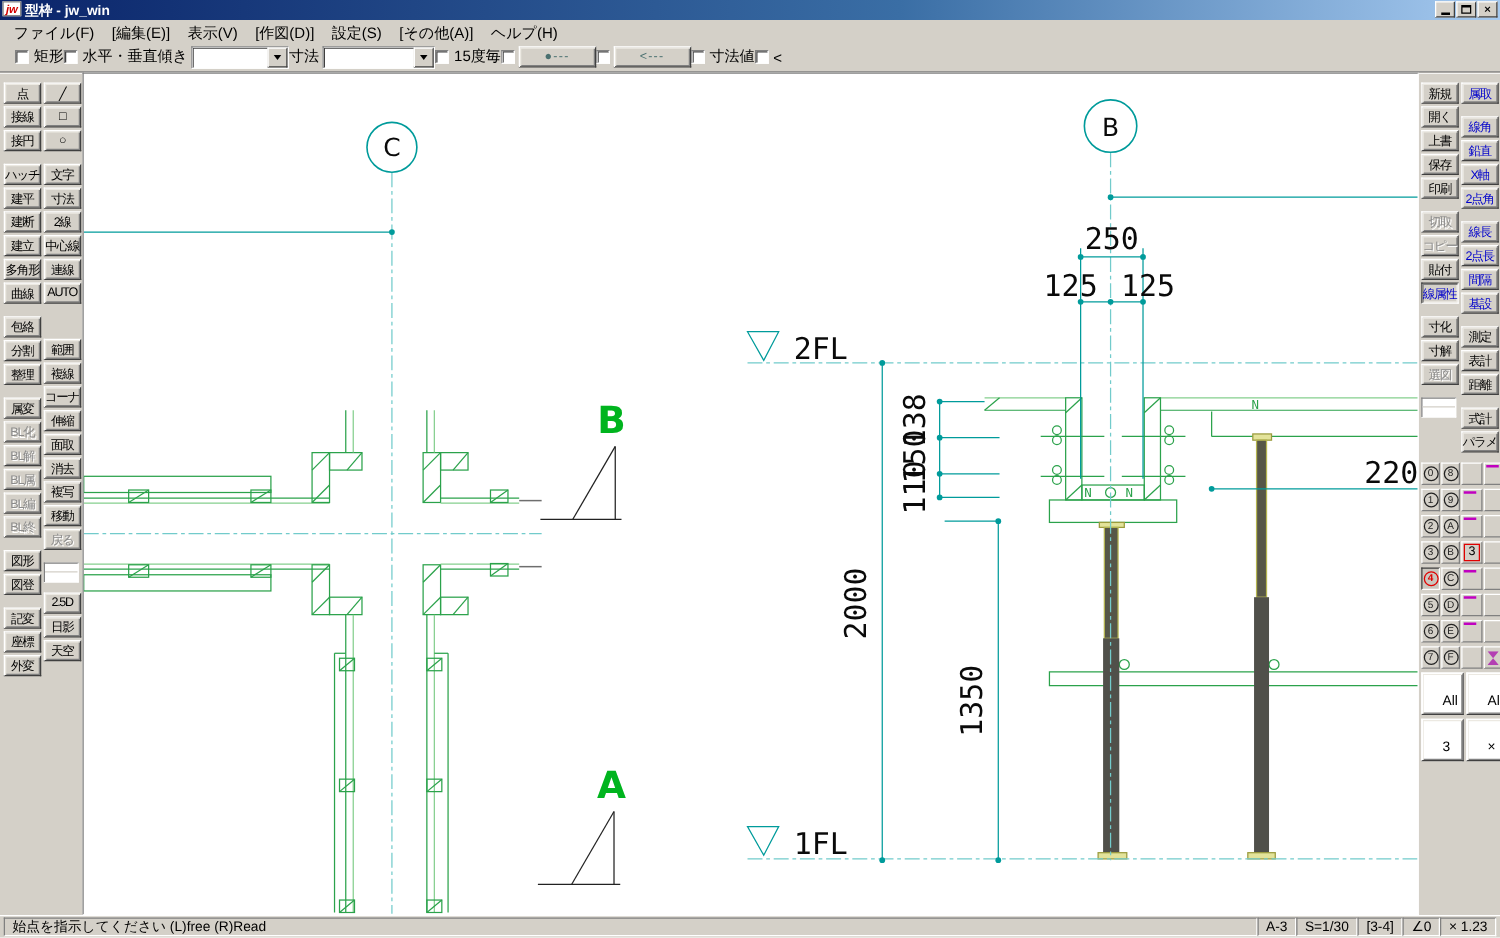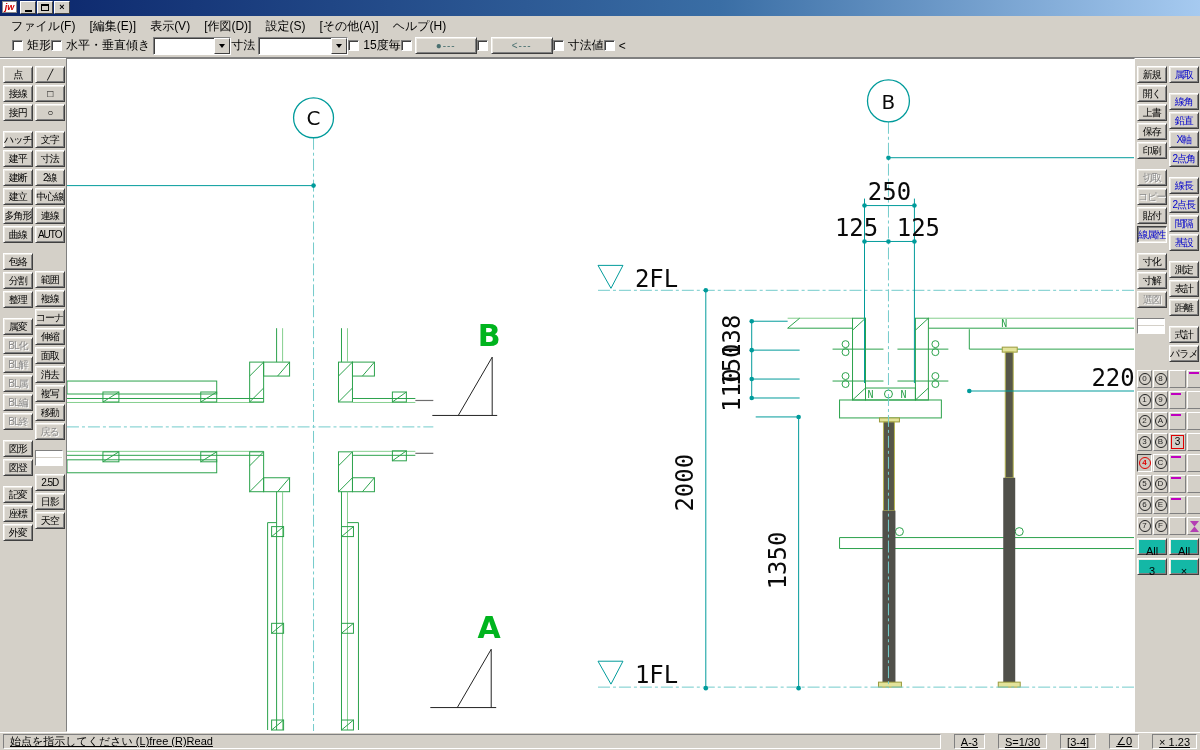--- a/index.html
+++ b/index.html
@@ -67,29 +67,29 @@
   .lgrid { margin-top:6px; display:grid; grid-template-columns:15px 15px 17px 15px; column-gap:1px; row-gap:3px; }
   .lcell,.gcell { height:18px; background:#d4d0c8; border:1px solid; border-color:#fff #808080 #808080 #fff;
     display:flex; align-items:center; justify-content:center; position:relative; }
   .lcell.pressed { border-color:#404040 #fff #fff #404040; background:#cac6be; }
   .circ { width:12px; height:12px; border:1px solid #222; border-radius:50%; font-size:8px; line-height:10px;
     text-align:center; color:#222; }
   .circ.red { border-color:#e00000; color:#e00000; font-weight:bold; }
   .gcell.mark::before { content:""; position:absolute; top:1px; left:1px; width:10px; height:2px; background:#c000c0; }
   .gsel { border:1px solid #e00000; padding:0 3px; font-size:10px; line-height:12px; color:#000; }
   .allrow { display:flex; gap:2px; margin-top:3px; }
-  .allbtn { width:30px; height:17px; background:#14b8a6; border:1px solid; border-color:#fff #404040 #404040 #fff;
-    box-shadow:inset 1px 1px 0 #ece9e2, inset -1px -1px 0 #808080; font-size:11px; padding:6px; }
+  .allbtn { width:30px; height:17px; background:#ffffff; border:1px solid; border-color:#fff #404040 #404040 #fff;
+    box-shadow:inset 1px 1px 0 #ece9e2, inset -1px -1px 0 #808080; font-size:11px; padding:16px; }
 
   
   .canvas { flex:1; background:#fff; border:1px solid; border-color:#808080 #fff #fff #808080; position:relative; }
   .canvas svg { display:block; width:100%; height:100%; }
 
   
-  .statusbar { height:18px; display:flex; gap:13px; align-items:stretch; padding:1px 3px; border-top:1px solid #fff;text-decoration:underline; }
+  .statusbar { height:18px; display:flex; gap:0; align-items:stretch; padding:1px 3px; border-top:1px solid #fff; }
   .sp { border:1px solid; border-color:#808080 #fff #fff #808080; padding:1px 6px; font-size:11px;
     white-space:nowrap; display:flex; align-items:center; }
   .sp.msg { flex:1; }
 
   
   .gl { stroke:#2ba24b; fill:none; stroke-width:1; }
   .gl2 { stroke:#85cf8e; fill:none; stroke-width:1; }
   .gy { stroke:#6e6e6e; fill:none; stroke-width:1.2; }
   .cl { stroke:#72cbcb; fill:none; stroke-width:1; stroke-dasharray:12 3 3 3; }
   .dl { stroke:#009b9b; fill:none; stroke-width:1; }
@@ -99,20 +99,21 @@
   text.dt { font:24px "DejaVu Sans Mono", monospace; fill:#0a0a0a; }
   text.gt { font:20px "DejaVu Sans", sans-serif; fill:#0a0a0a; }
   text.st { font:bold 30px "DejaVu Sans", sans-serif; fill:#00b41e; }
   text.nt { font:10px "DejaVu Sans Mono", monospace; fill:#2ba24b; }
 </style>
 </head>
 <body>
 
 <div class="titlebar">
   <div class="appicon">jw</div>
+  <div class="title-text">型枠 - jw_win</div>
   <div class="winbtns">
     <button class="wbtn">
         <span class="glyph-min"></span>
       </button>
     <button class="wbtn">
         <span class="glyph-max"></span>
       </button>
     <button class="wbtn">
         <span>×</span>
       </button>

